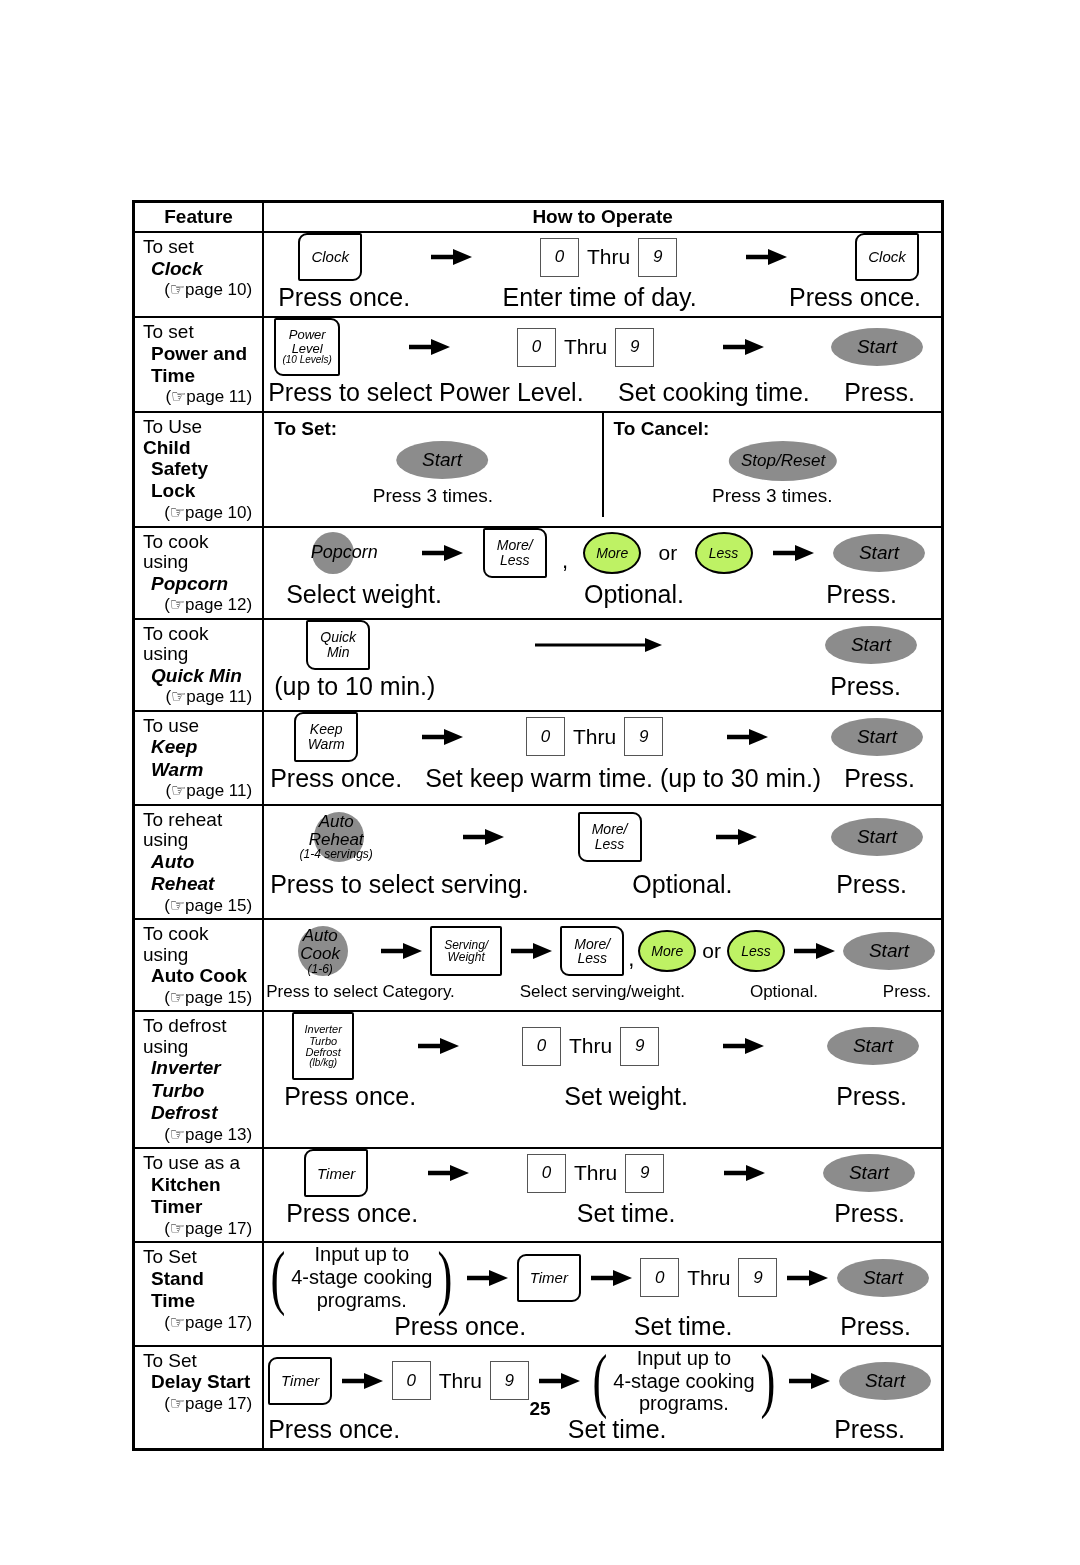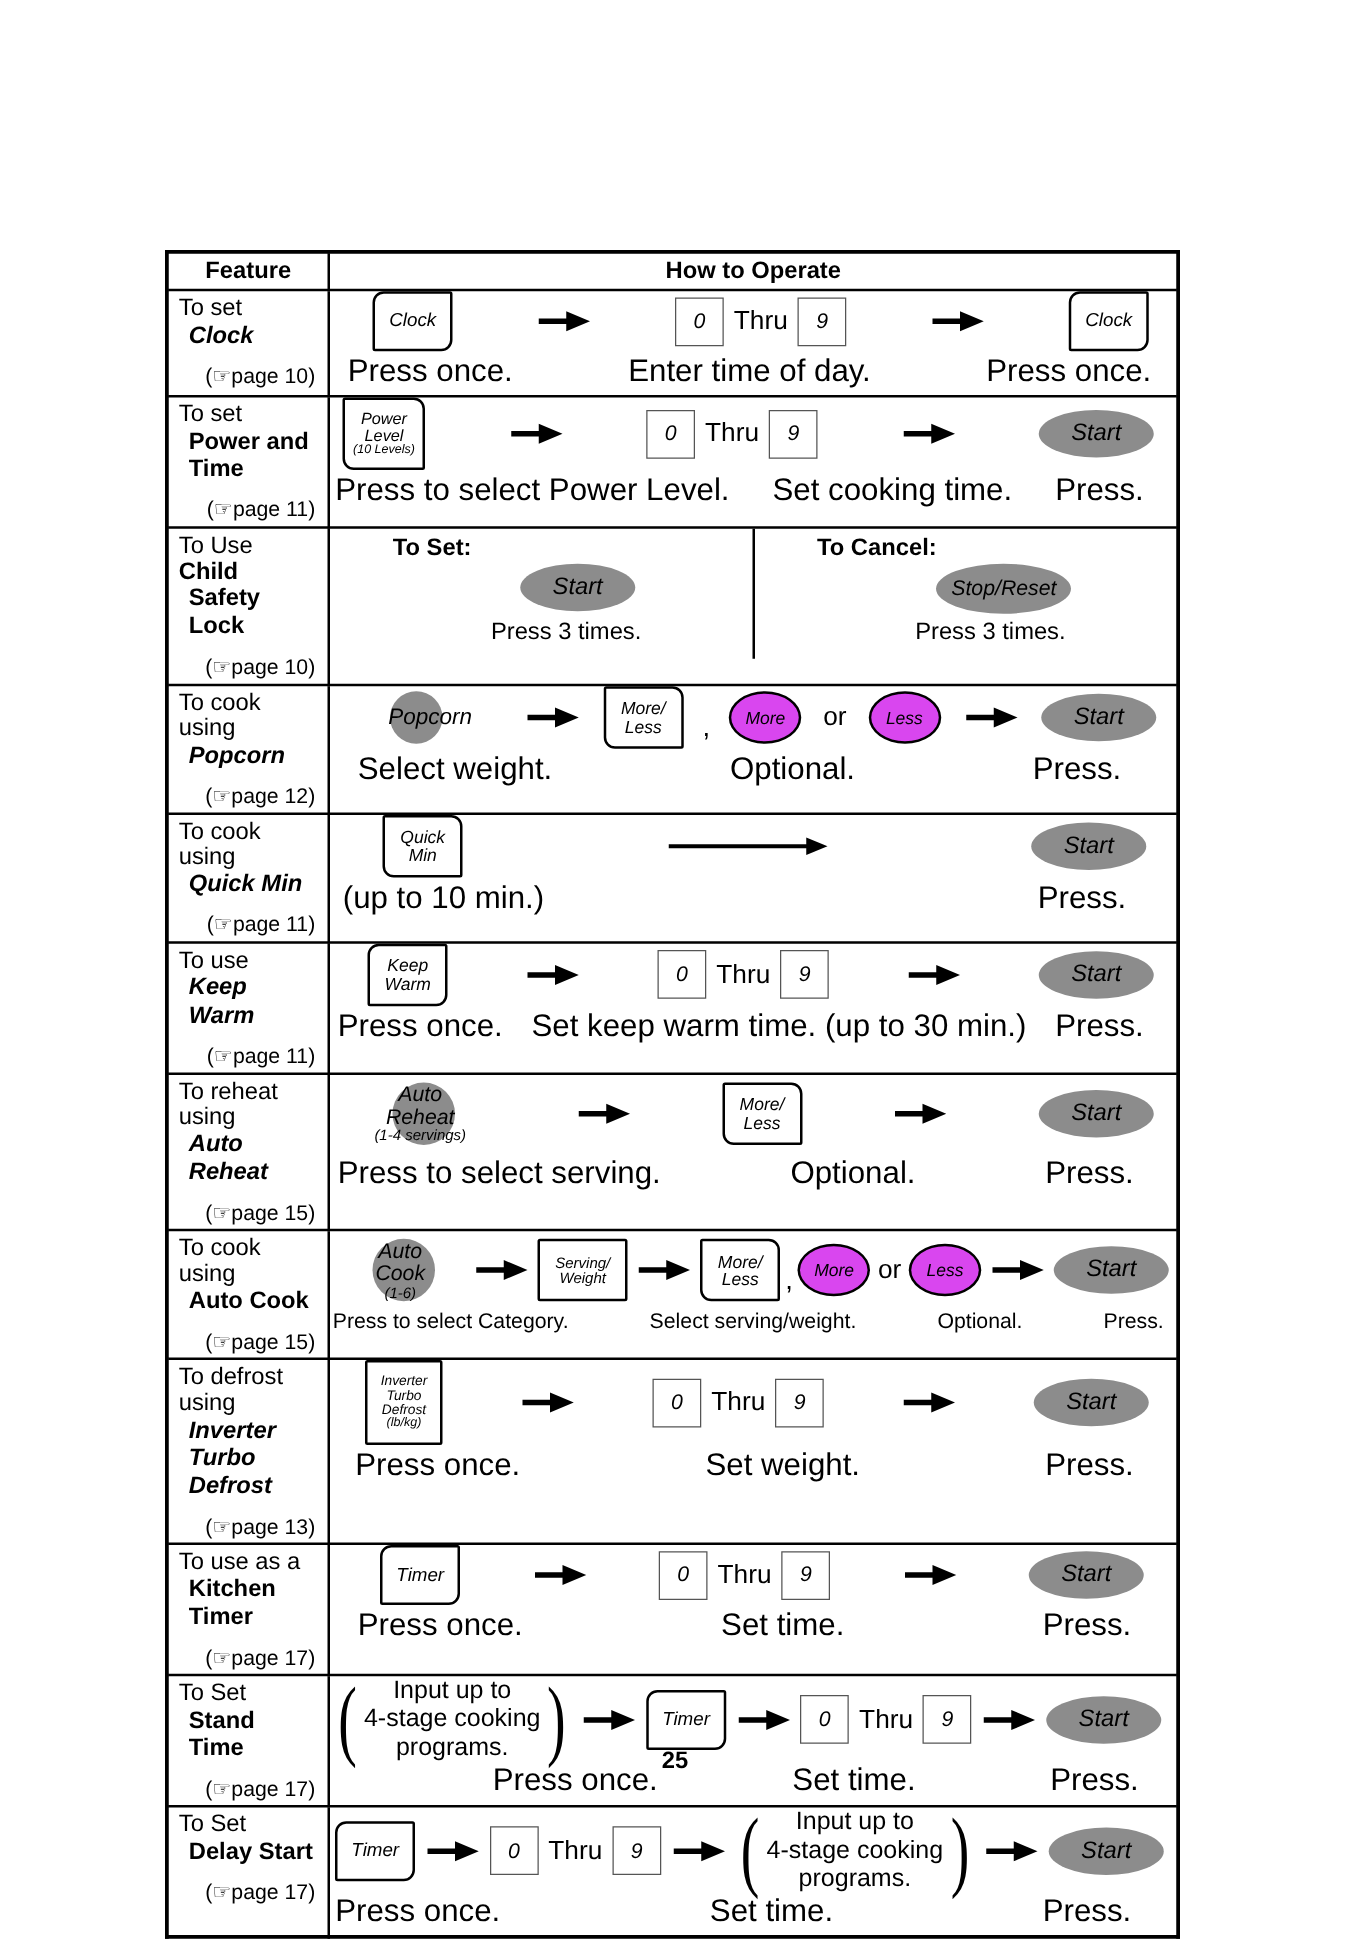--- a/index.html
+++ b/index.html
@@ -29,21 +29,21 @@
   .tbl td,.tbl th{border:2px solid #000;padding:0;vertical-align:top;}
   .hdr td{height:28px;text-align:center;font-size:19px;font-weight:bold;
           vertical-align:middle;background:#fff;}
   .col-feature{width:186px;}
 
   
   .feat{padding:4px 10px 3px 8px;box-sizing:border-box;}
   .feat .l1{font-size:19px;line-height:1.08;}
   .feat .l2{font-size:19px;font-weight:bold;padding-left:8px;line-height:1.18;}
   .feat .l2.ital{font-style:italic;}
-  .feat .pg{font-size:17px;text-align:right;line-height:1.1;padding-top:1px;margin-top:11px;}
+  .feat .pg{font-size:17px;text-align:right;line-height:1.1;padding-top:1px;}
 
   
   .ops{position:relative;box-sizing:border-box;}
   .steps{display:flex;align-items:center;padding:6px 0 0 0;}
   .caps{display:flex;align-items:baseline;font-size:25px;}
   .cap{text-align:center;}
 
   
   .btn{
     border:2.5px solid #000;background:#fff;display:flex;
@@ -54,21 +54,21 @@
   .btn.sq{border-radius:2px 9px 2px 9px;}
   .btn.plain{border-radius:2px;border-width:2px;}
   .btn .sm{font-size:10px;}
 
   .oval{
     background:#8c8c8c;border-radius:50%;
     display:flex;align-items:center;justify-content:center;
     font-style:italic;color:#000;box-sizing:border-box;
   }
   .circ{
-    border:2.5px solid #000;background:#d946ef;border-radius:50%;
+    border:2.5px solid #000;background:#bef264;border-radius:50%;
     display:flex;align-items:center;justify-content:center;
     font-style:italic;box-sizing:border-box;
   }
   .numbox{
     border:1.5px solid #555;background:#fff;
     display:flex;align-items:center;justify-content:center;
     font-style:italic;font-size:17px;box-sizing:border-box;
   }
   .thru{font-size:21px;padding:0 8px;}
 
@@ -82,21 +82,21 @@
   .arw svg{display:block;}
 
   
   .paren{display:flex;align-items:center;}
   .paren .pc{font-size:72px;line-height:0.72;font-weight:300;
              font-family:"Liberation Serif", serif;transform:scaleX(0.62);}
   .paren .ptxt{font-size:20px;text-align:center;line-height:1.14;padding:0 1px;}
 
   
   .split{display:flex;height:100%;}
-  .split .half{flex:1;position:relative;box-sizing:border-box;margin-left:40px;}
+  .split .half{flex:1;position:relative;box-sizing:border-box;}
   .split .half.left{border-right:2px solid #000;}
   .lockhdr{position:absolute;left:10px;top:5px;font-size:19px;font-weight:bold;}
 
   .pagenum{
     position:absolute;left:0;top:1398px;width:1080px;text-align:center;
     font-size:19px;font-weight:bold;
   }
 </style>
 </head>
 <body>

